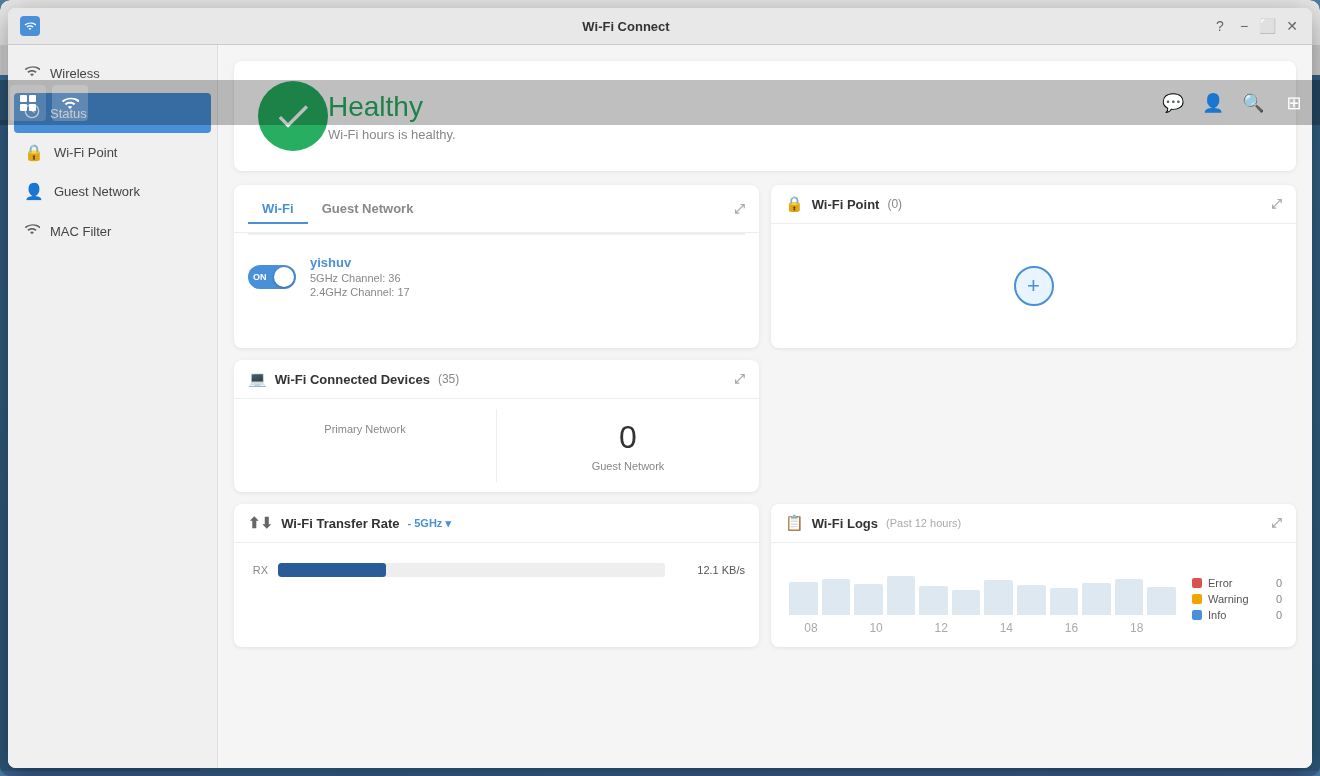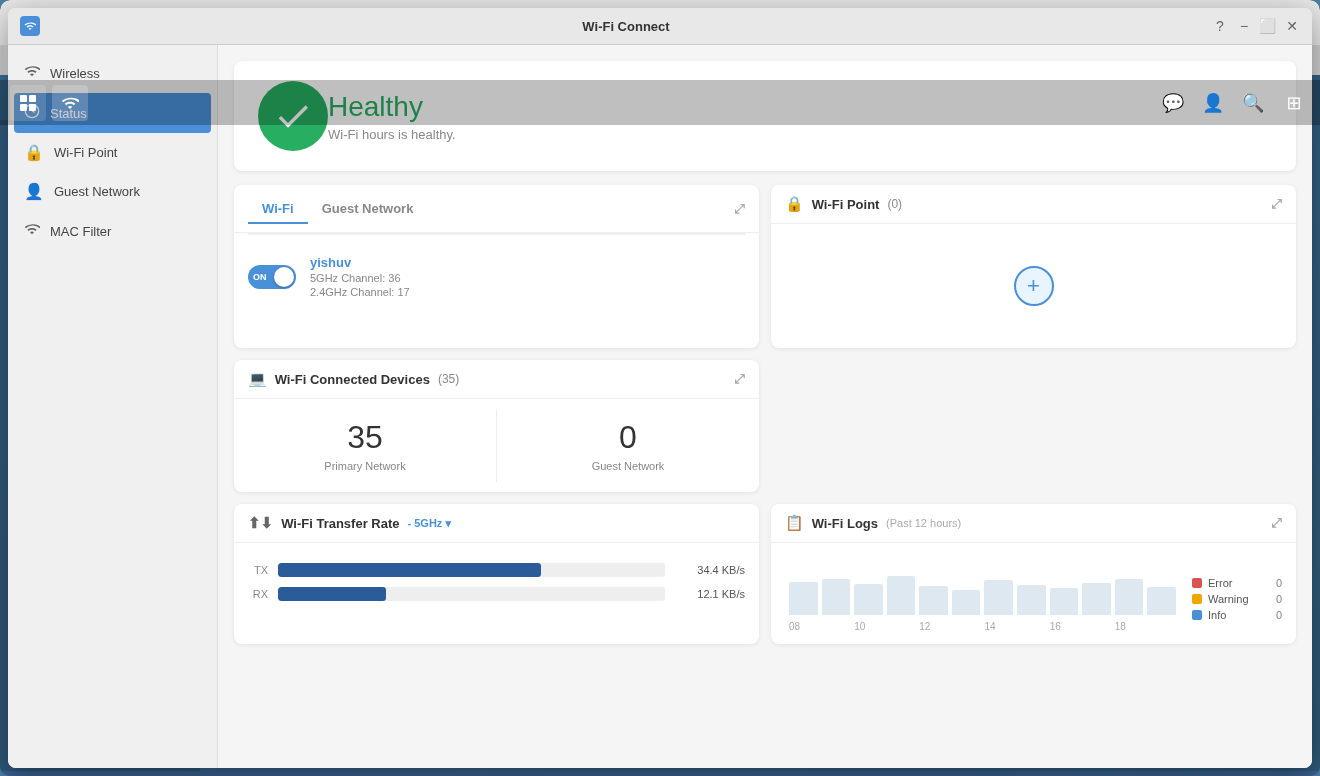--- a/index.html
+++ b/index.html
@@ -449,23 +449,23 @@
       background: #dde8f0;
       border-radius: 2px 2px 0 0;
     }
     .log-x-labels {
       display: flex;
       gap: 4px;
       padding: 0 4px;
     }
     .log-x-label {
       flex: 1;
-      font-size: 10px;
+      font-size: 12px;
       color: #aaa;
-      text-align: left;
+      text-align: right;
     }
     .log-legend {
       display: flex;
       flex-direction: column;
       gap: 4px;
       margin-top: 6px;
     }
     .legend-row {
       display: flex;
       align-items: center;
@@ -738,45 +738,37 @@
 
               <div class="card">
                 <div class="card-header">
                   <span class="card-icon">💻</span>
                   <span>Wi-Fi Connected Devices</span>
                   <span class="card-count">(35)</span>
                   <span class="expand-icon">⤢</span>
                 </div>
                 <div class="devices-stats">
                   <div class="stat-item">
-                    <div class="stat-number">35</div>
                     <div class="stat-label">Primary Network</div>
                   </div>
                   <div class="stat-item">
                     <div class="stat-number">0</div>
                     <div class="stat-label">Guest Network</div>
                   </div>
                 </div>
               </div>
 
               <div class="card transfer-card">
                 <div class="card-header">
                   <span class="card-icon">⬆⬇</span>
                   <span>Wi-Fi Transfer Rate</span>
                   <span class="rate-selector">- 5GHz ▾</span>
                 </div>
                 <div class="card-body">
                   <div class="transfer-rows">
-                    <div class="transfer-row">
-                      <span class="transfer-label">TX</span>
-                      <div class="transfer-bar-bg">
-                        <div class="transfer-bar" style="width:68%;"></div>
-                      </div>
-                      <span class="transfer-value">34.4 KB/s</span>
-                    </div>
                     <div class="transfer-row">
                       <span class="transfer-label">RX</span>
                       <div class="transfer-bar-bg">
                         <div class="transfer-bar" style="width:28%;"></div>
                       </div>
                       <span class="transfer-value">12.1 KB/s</span>
                     </div>
                   </div>
                 </div>
               </div>

